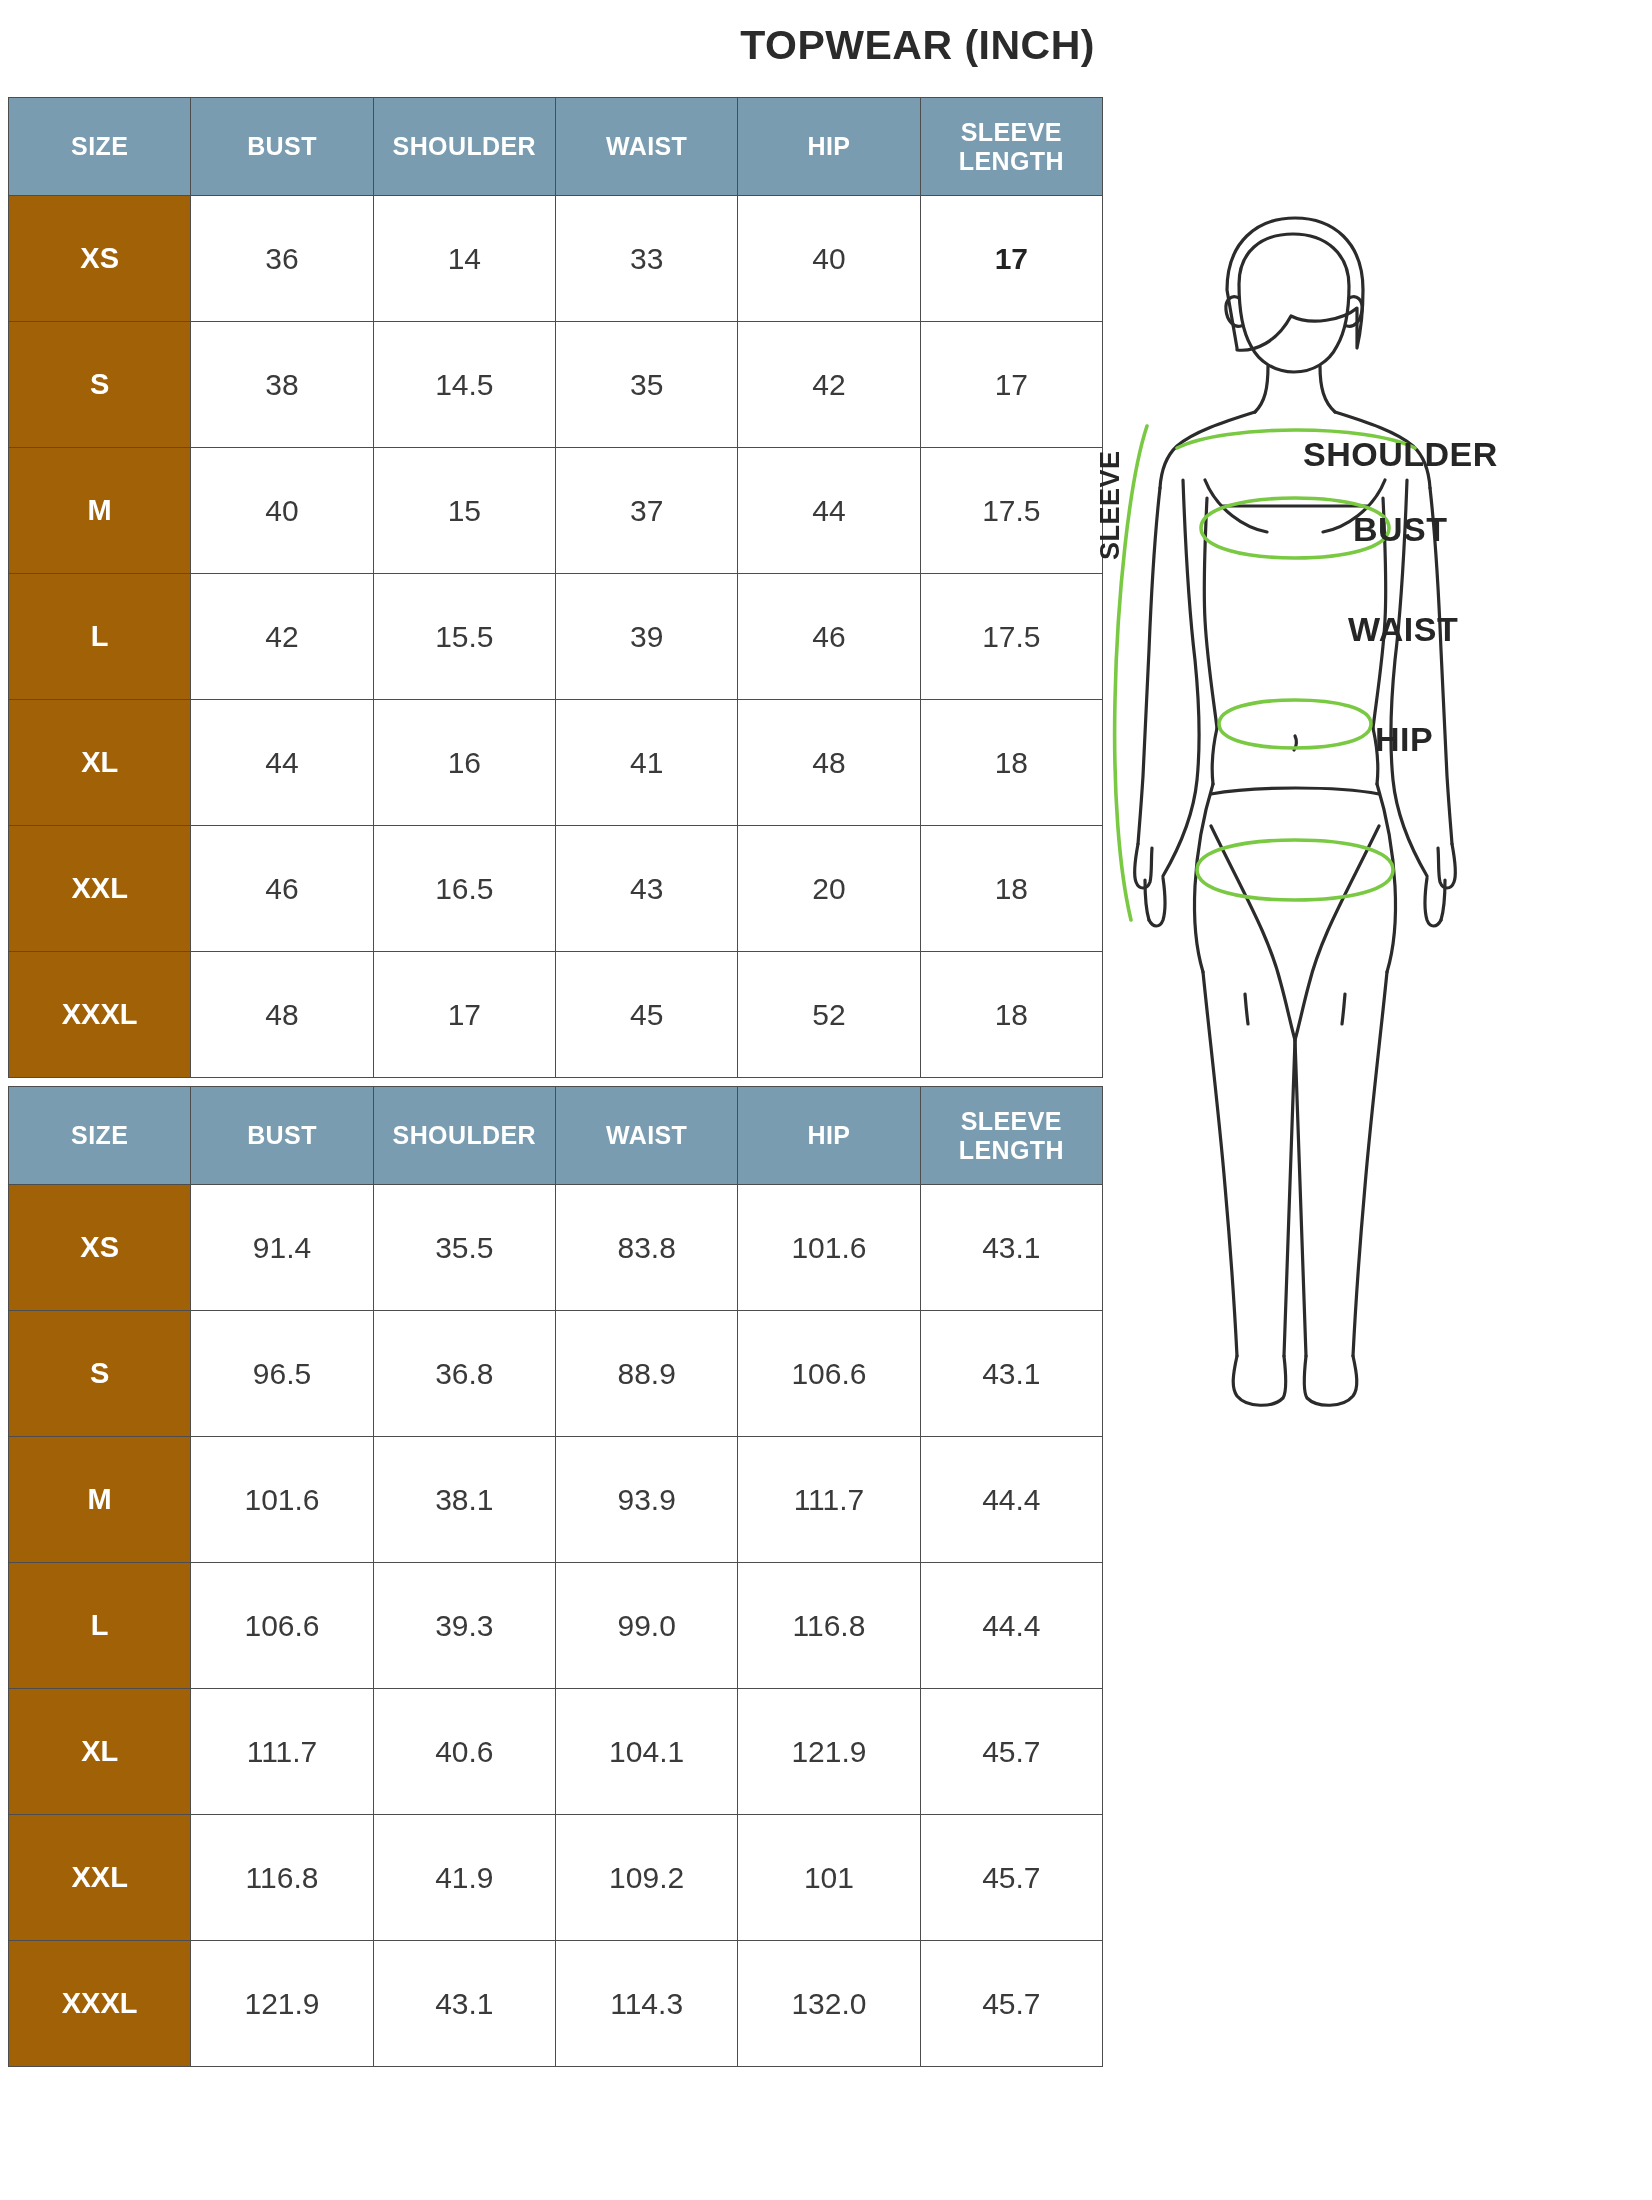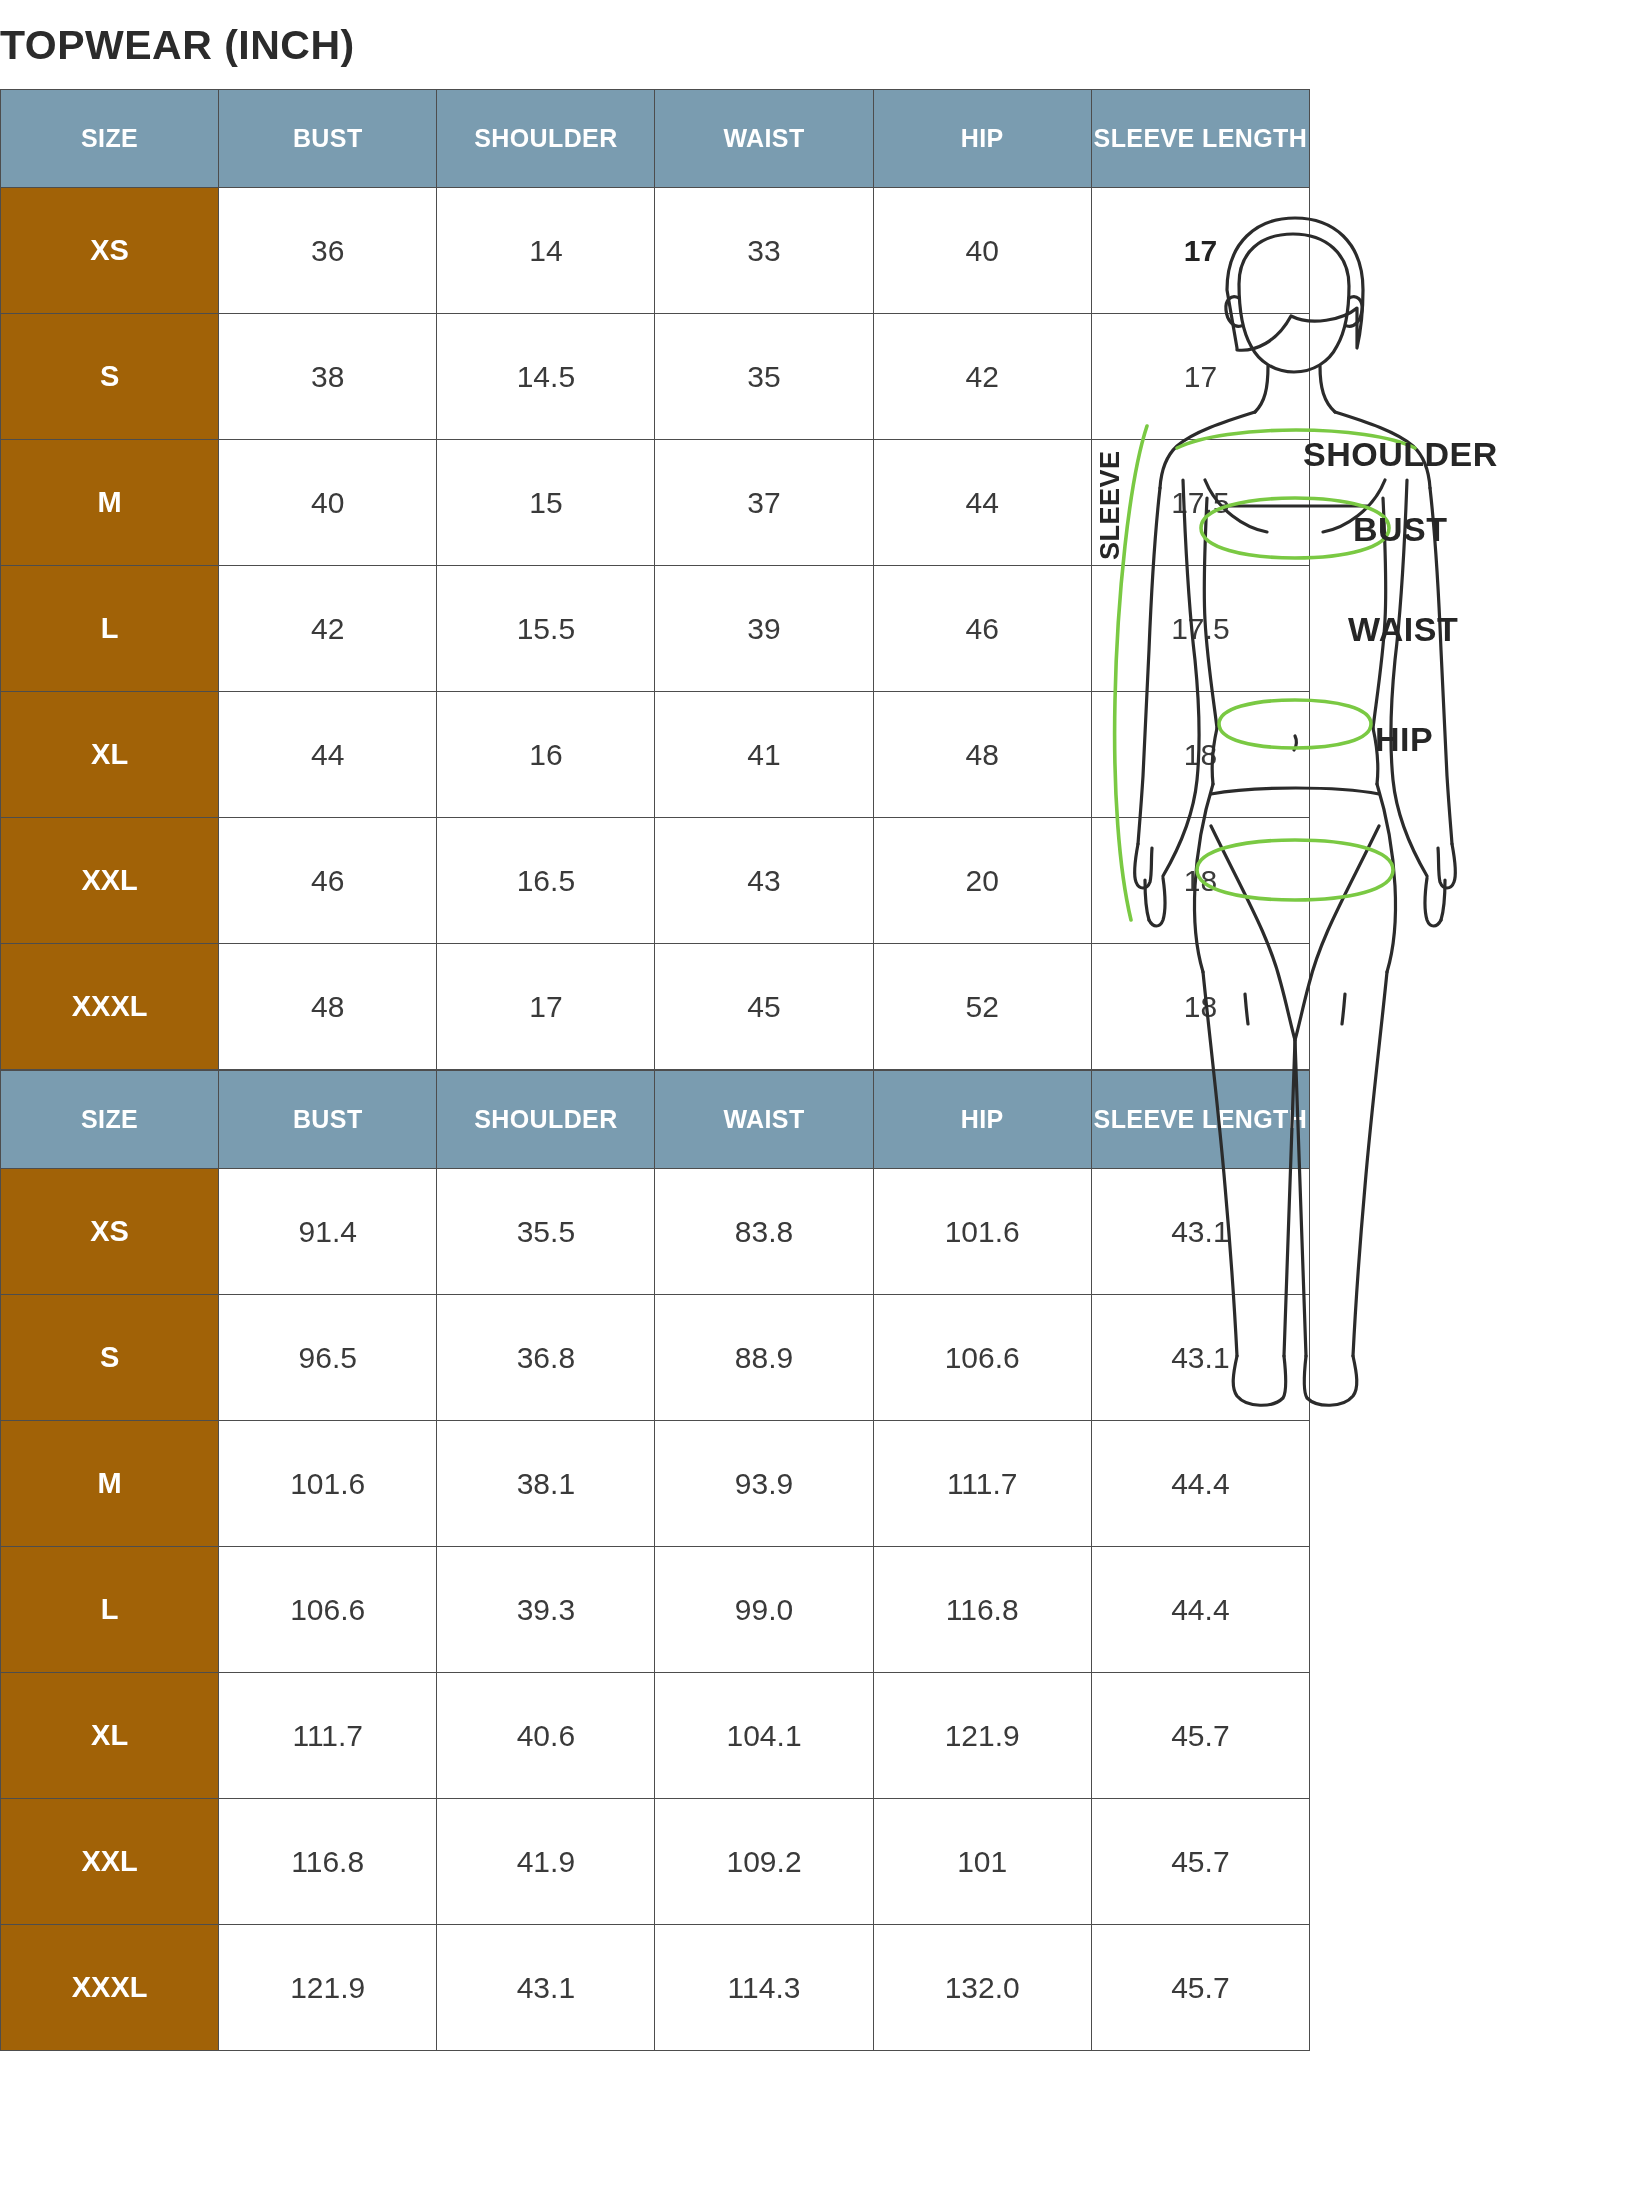--- a/index.html
+++ b/index.html
@@ -20,34 +20,34 @@
     width: 1652px;
     height: 2200px;
   }
   .left-col {
     position: absolute;
     left: 0px;
     top: 0px;
     width: 1100px;
   }
   .table-title {
-    text-align: left;
+    text-align: right;
     font-size: 41px;
     font-weight: bold;
     color: #2b2b2b;
     letter-spacing: 0.5px;
     width: 1095px;
     margin: 0;
     padding: 22px 0 20px 0;
   }
   table.size-table {
     border-collapse: collapse;
     table-layout: fixed;
-    width: 1310px;
-    margin: 0;
+    width: 1095px;
+    margin: 8px;
     padding-left: 25px;
   }
   table.size-table th, table.size-table td {
     border: 1px solid #4d4d4d;
     text-align: center;
     vertical-align: middle;
   }
   table.size-table th {
     background: #7a9cb0;
     color: #ffffff;

